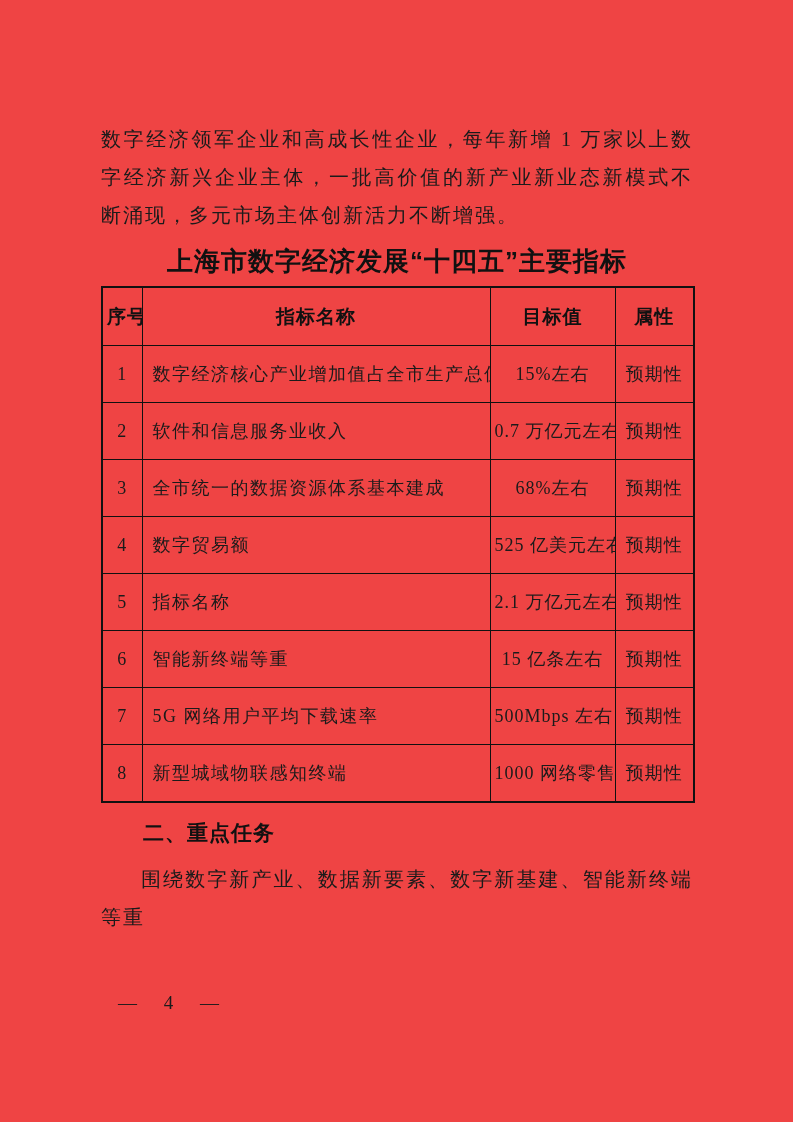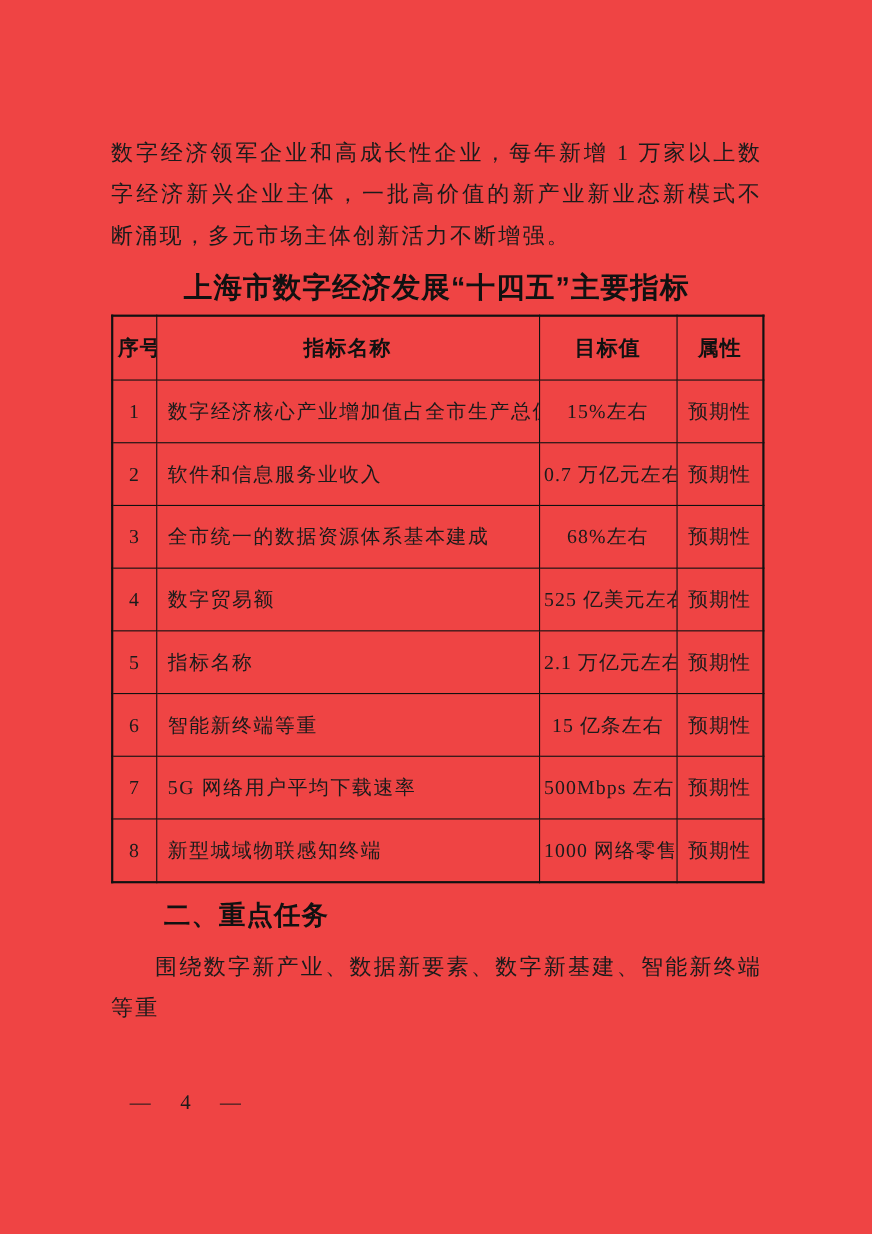--- a/index.html
+++ b/index.html
@@ -81,21 +81,21 @@
     color: #1b1b1b;
   }
   table.indicators td:nth-child(2) {
     text-align: left;
     padding-left: 10px;
     letter-spacing: 1.5px;
   }
   .section-heading {
     font-family: "Liberation Sans", sans-serif;
     font-weight: bold;
-    font-size: 24px;
+    font-size: 21px;
     line-height: 24px;
     margin: 18px 0 0 0;
     text-indent: 2em;
     letter-spacing: 1px;
     color: #111;
   }
   .closing-para {
     margin-top: 15px;
   }
   .page-number {

